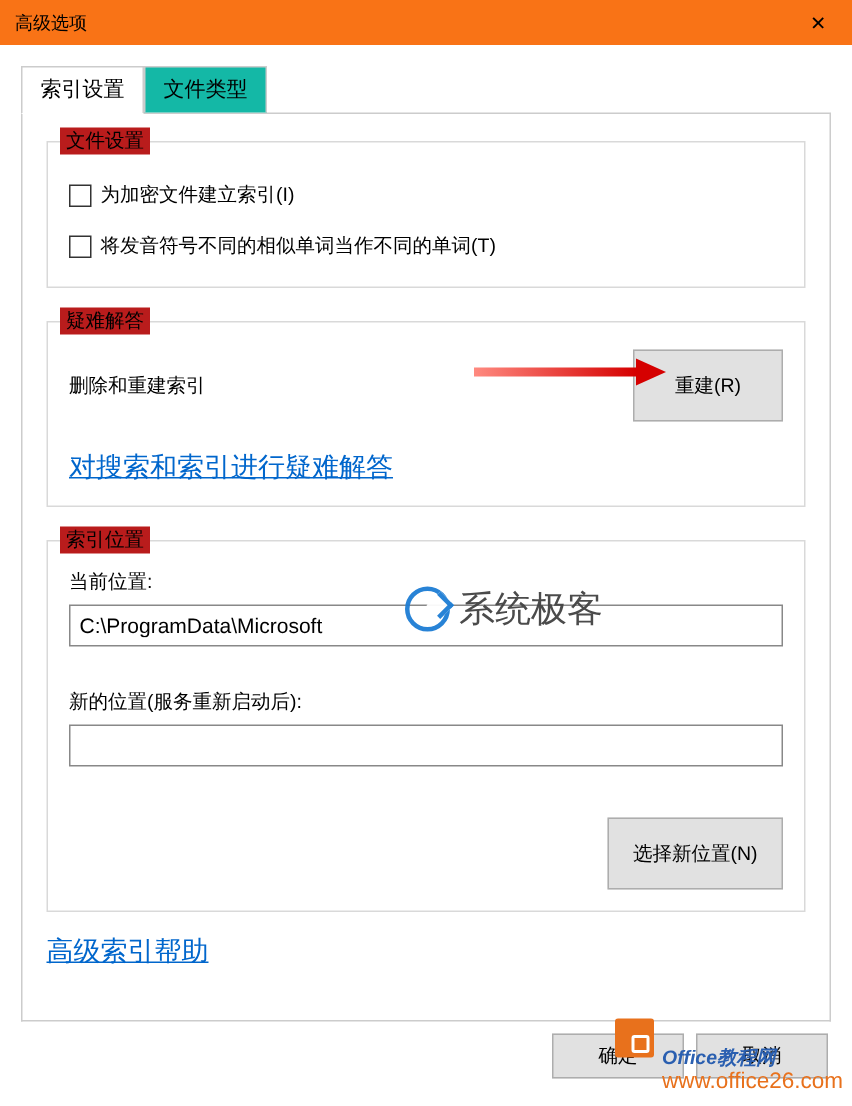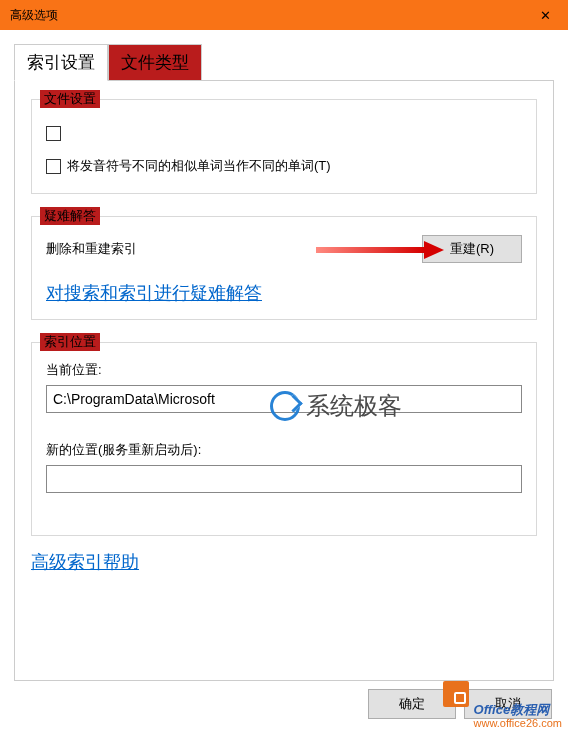--- a/index.html
+++ b/index.html
@@ -47,31 +47,31 @@
       display: flex;
       border-bottom: 1px solid #ccc;
       position: relative;
       z-index: 2;
     }
     .tab {
       padding: 6px 12px;
       border: 1px solid #ccc;
       border-bottom: none;
       background: #fff;
-      font-size: 17px;
+      font-size: 14px;
       margin-right: 0;
       position: relative;
     }
     .tab.active {
       background: #fff;
       border-bottom: 1px solid #fff;
       margin-bottom: -1px;
     }
     .tab.inactive {
-      background: #b91c1c;
+      background: #14b8a6;
     }
     .tab-panel {
       border: 1px solid #ccc;
       border-top: none;
       padding: 18px 16px 16px 16px;
       flex: 1;
     }
     .group {
       border: 1px solid #d9d9d9;
       padding: 18px 14px 14px 14px;
@@ -101,21 +101,21 @@
     .row {
       display: flex;
       align-items: center;
       justify-content: space-between;
       margin-bottom: 18px;
       position: relative;
     }
     .btn {
       background: #e1e1e1;
       border: 1px solid #adadad;
-      padding: 4px 16px;
+      padding: 14px 16px;
       font-size: 13px;
       min-width: 100px;
       text-align: center;
       font-family: inherit;
     }
     .link {
       color: #0066cc;
       text-decoration: underline;
       cursor: pointer;
       font-size: 18px;
@@ -219,21 +219,21 @@
       right: 3px;
       bottom: 3px;
     }
     .watermark2-text {
       display: flex;
       flex-direction: column;
       line-height: 1.1;
       margin-top: 44px;
     }
     .watermark2-text .l1 { color: #2a5fb0; font-size: 13px; font-style: italic; font-weight: bold; }
-    .watermark2-text .l2 { color: #e8711c; font-size: 11px; }
+    .watermark2-text .l2 { color: #e8711c; font-size: 15px; }
     .group-loc { margin-bottom: 14px; }
   </style>
 </head>
 <body>
 
 <div class="titlebar">
   <span class="titlebar-text">高级选项</span>
   <div class="close-btn">
     <span>✕</span>
   </div>
@@ -250,20 +250,21 @@
     </div>
   </div>
 
   <div class="tab-panel">
 
     
     <div class="group">
       <div class="group-title">文件设置</div>
       <div class="checkbox-row">
         <span class="checkbox"></span>
+        <span>为加密文件建立索引(I)</span>
       </div>
       <div class="checkbox-row" style="margin-bottom:4px;">
         <span class="checkbox"></span>
         <span>将发音符号不同的相似单词当作不同的单词(T)</span>
       </div>
     </div>
 
     
     <div class="group">
       <div class="group-title">疑难解答</div>
@@ -284,20 +285,23 @@
       <a class="link">对搜索和索引进行疑难解答</a>
     </div>
 
     
     <div class="group group-loc">
       <div class="group-title">索引位置</div>
       <span class="label">当前位置:</span>
       <input type="text" class="text-input readonly" readonly="" value="C:\ProgramData\Microsoft" style="">
       <span class="label">新的位置(服务重新启动后):</span>
       <input type="text" class="text-input" value="" style="">
+      <div class="btn-row-right">
+        <button class="btn">选择新位置(N)</button>
+      </div>
     </div>
 
     <a class="link">高级索引帮助</a>
   </div>
 
   <div class="bottom-button-row">
     <button class="btn">确定</button>
     <button class="btn">取消</button>
   </div>
 

